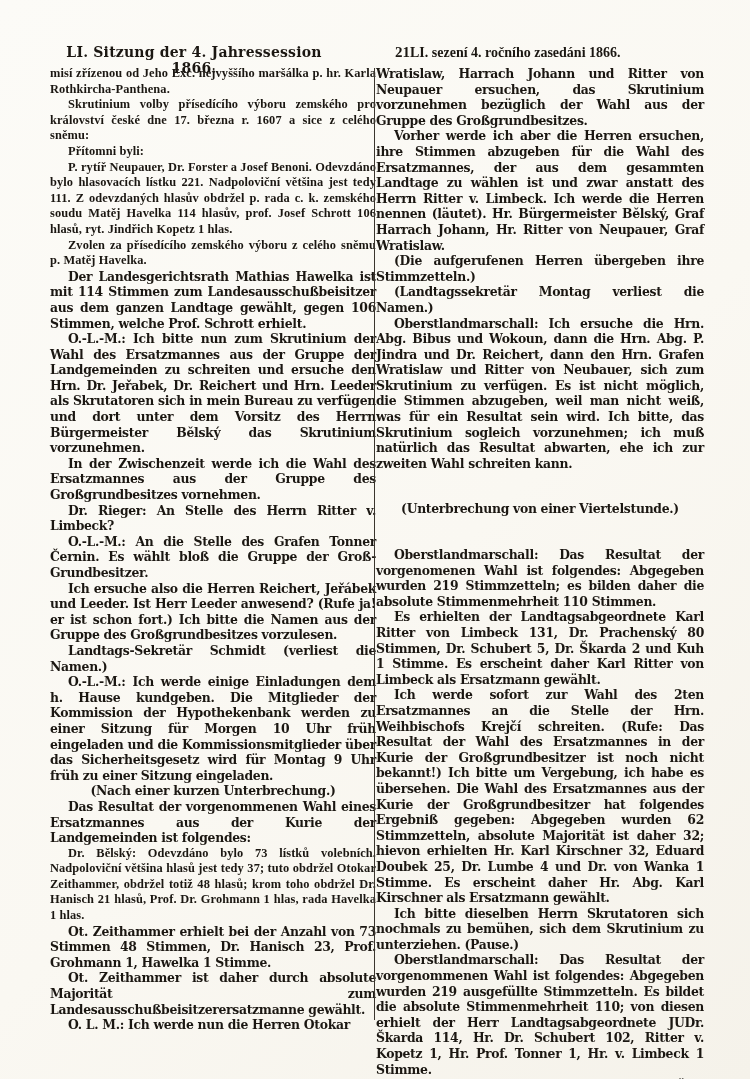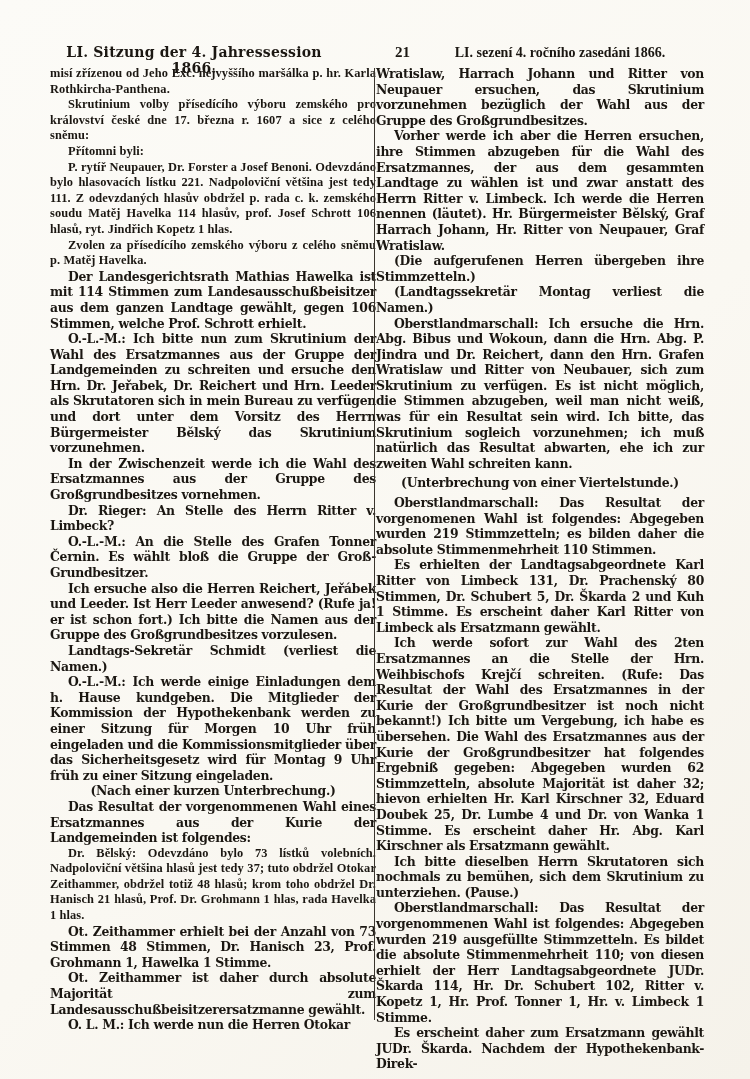--- a/index.html
+++ b/index.html
@@ -22,21 +22,21 @@
   }
   .h-german {
     width: 300px; text-align: center;
     font-family: "DejaVu Serif", serif; font-weight: bold; letter-spacing: 0.2px;
   }
   .h-num {
     width: 66px; text-align: right;
     font-family: "Liberation Serif", serif; font-weight: bold; font-size: 15px;
   }
   .h-czech {
-    width: 300px; text-align: center;
+    width: 300px; text-align: left;
     font-family: "Liberation Serif", serif; font-weight: bold;
   }
   
   .bodywrap {
     position: absolute; top: 66px; left: 44px; right: 40px; bottom: 0;
     display: flex; justify-content: center;
     overflow: hidden;
   }
   .divider {
     position: absolute; left: 330px; top: 2px; width: 1px; height: 952px;
@@ -44,21 +44,21 @@
   }
   .col {
     width: 326px;
     text-align: justify;
     font-size: 12.4px; line-height: 15.6px;
   }
   .col-right { width: 328px; }
   p.para { margin: 0; padding: 0; }
   p.para.indent { text-indent: 18px; }
   p.para.center { text-align: center; text-indent: 0; }
-  p.para.gap { margin-top: 4px; }
+  p.para.gap { margin-top: 30px; }
   .fraktur {
     font-family: "DejaVu Serif", serif; font-weight: bold; letter-spacing: -0.3px;
   }
   .antiqua {
     font-family: "Liberation Serif", serif; font-weight: bold; letter-spacing: 0.1px;
   }
 </style>
 </head>
 <body>
 

